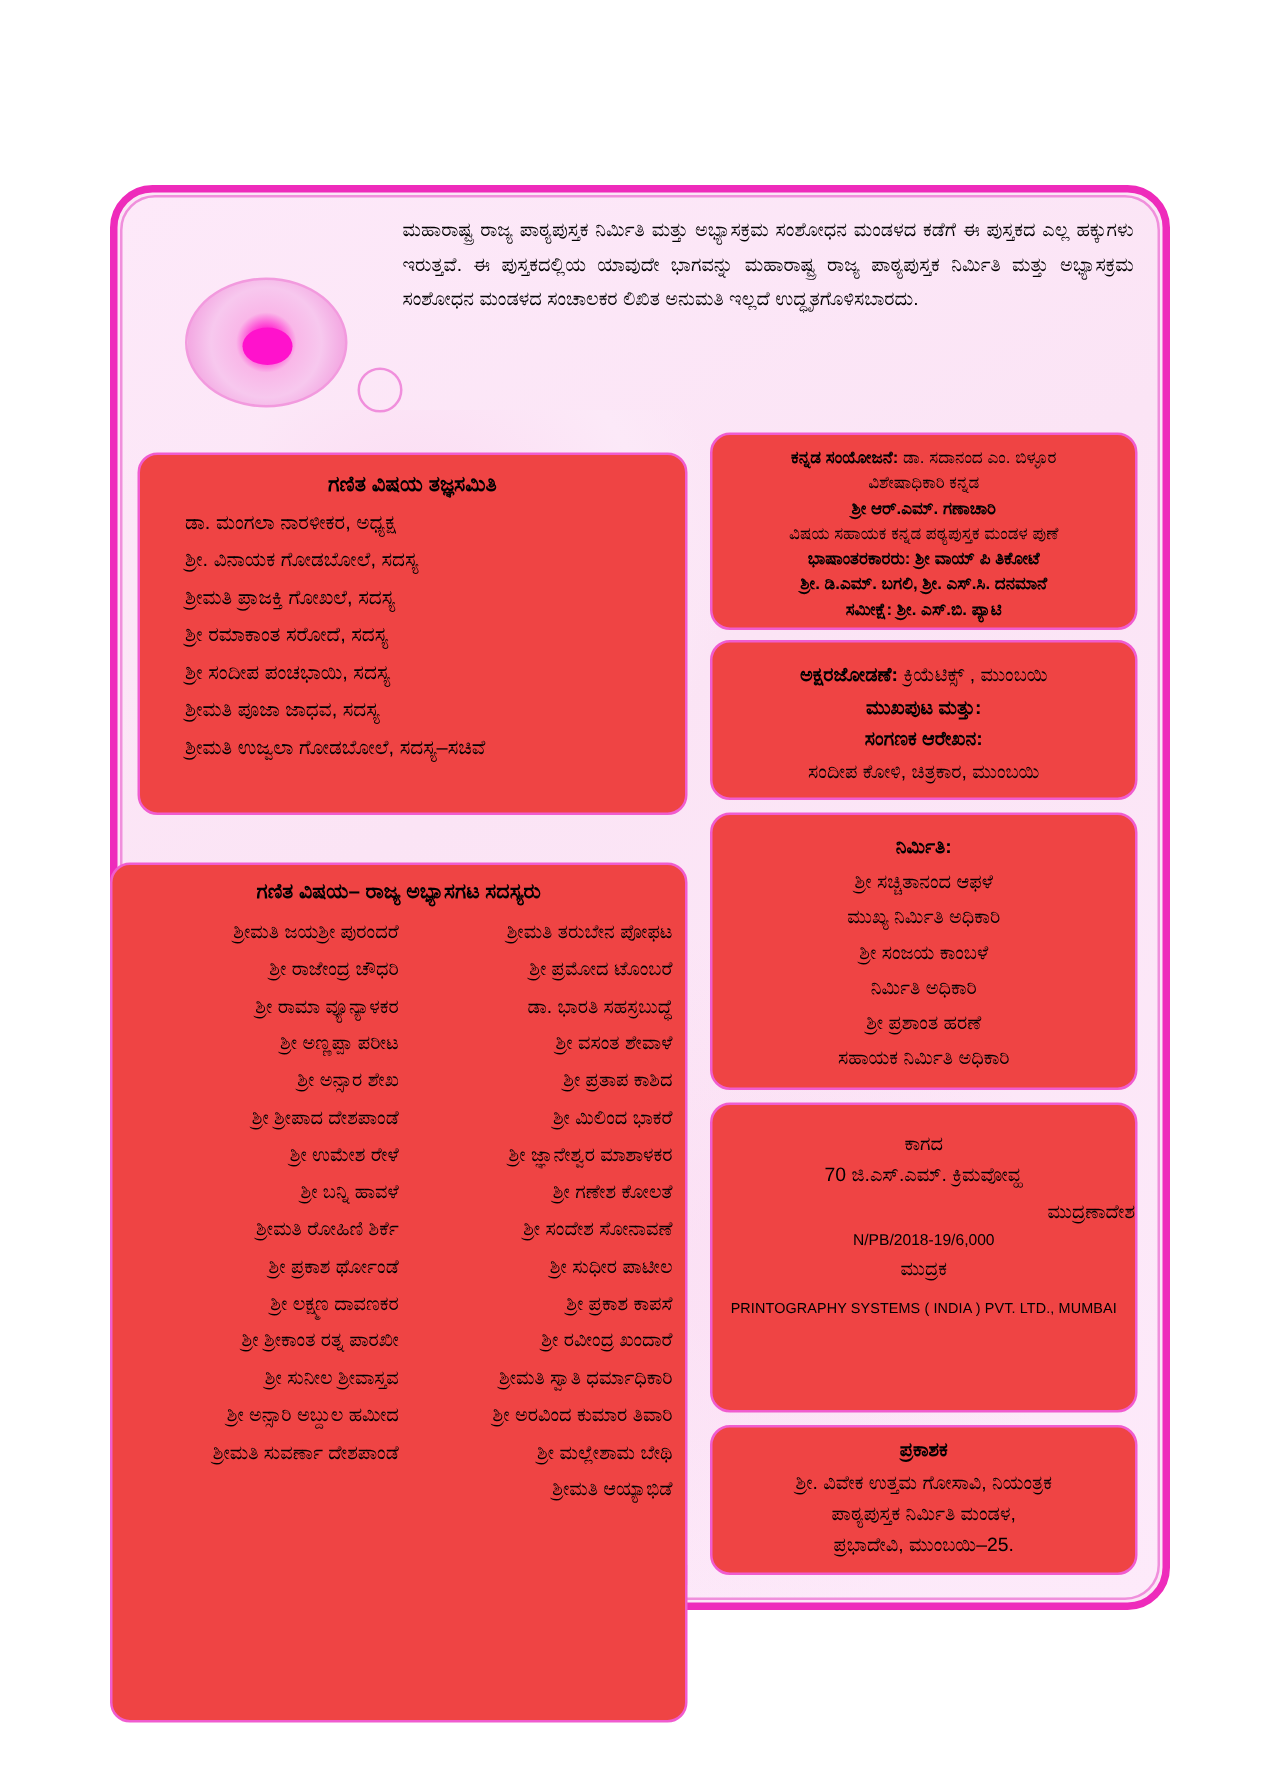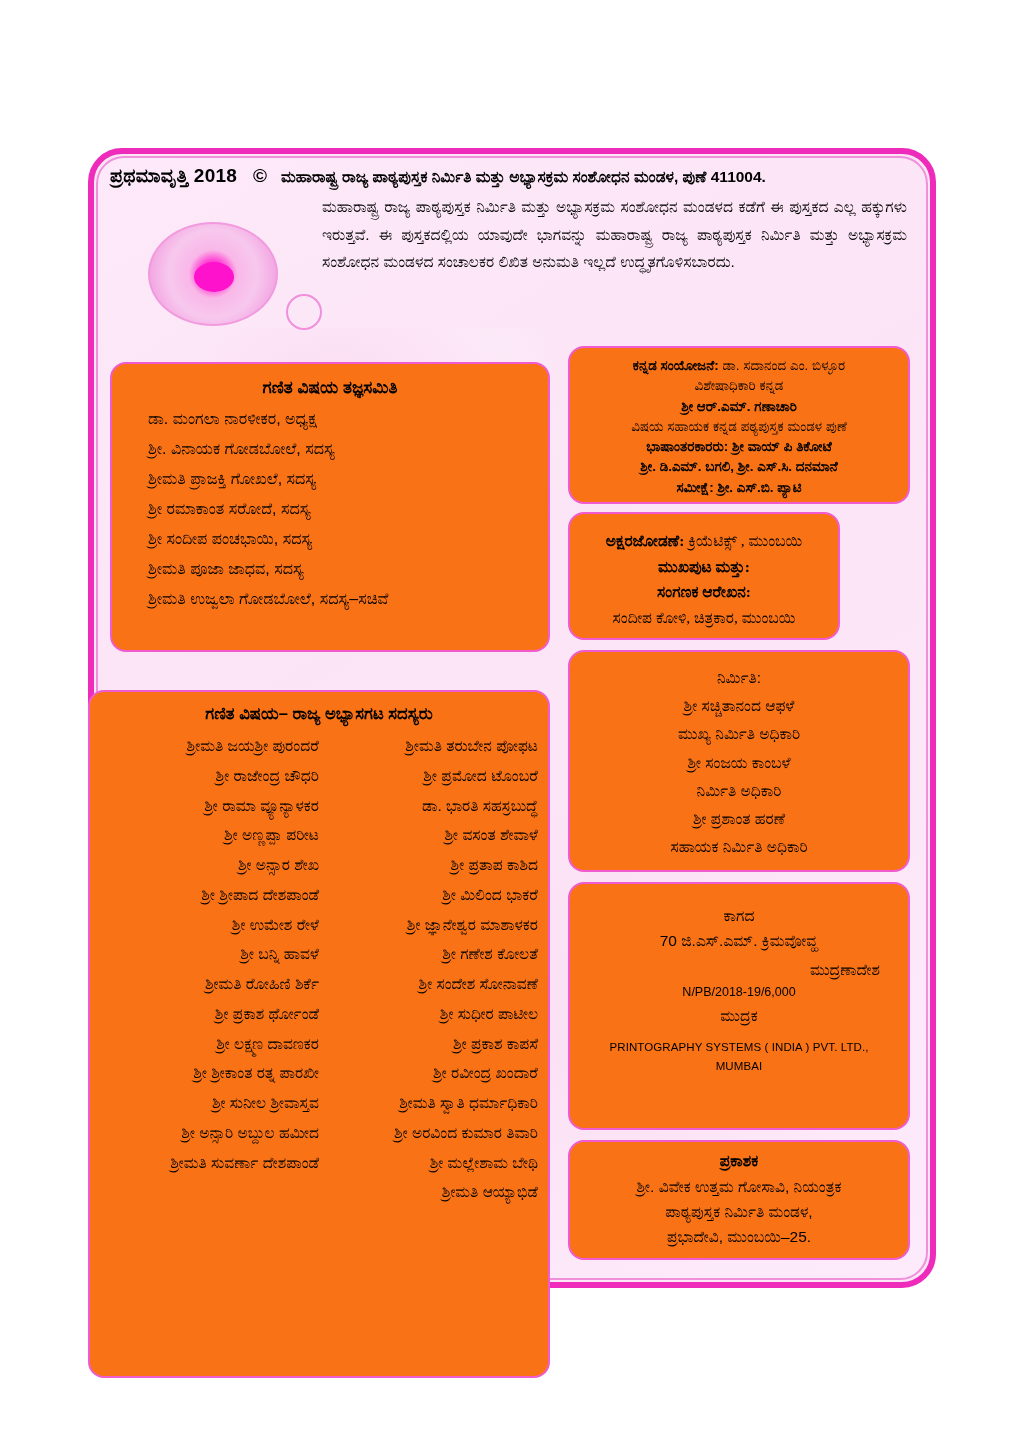--- a/index.html
+++ b/index.html
@@ -113,21 +113,21 @@
     font-size: 15.5px;
     line-height: 1.78;
     color: #000;
     text-align: justify;
     width: 585px;
   }
 
   
   .box {
     position: absolute;
-    background: #f97316;
+    background: #ef4444;
     border: 2px solid #f05ccf;
     border-radius: 16px;
   }
 
   
   #committee-box { left: 110px; top: 362px; width: 440px; height: 290px; }
   #committee-box .title {
     text-align: center; font-weight: bold; font-size: 17px;
     margin: 14px 0 6px; color: #000;
   }
@@ -147,32 +147,32 @@
   .members-cols li { font-size: 15.5px; line-height: 1.92; color: #000; white-space: nowrap; }
   .members-cols .col-left { padding-left: 12px; }
   .members-cols .col-right { padding-left: 2px; }
 
   
   #lang-box { left: 568px; top: 346px; width: 342px; height: 158px; }
   #lang-box .ln { text-align: center; font-size: 13.5px; line-height: 1.5; color:#000; }
   #lang-box .b { font-weight: bold; }
   #lang-box .inner { padding: 8px 8px 0; }
 
-  #typeset-box { left: 568px; top: 512px; width: 272px; height: 128px; font-family: Liberation Serif, serif; }
+  #typeset-box { left: 568px; top: 512px; width: 342px; height: 128px; }
   #typeset-box .inner { padding: 14px 10px 0; text-align: center; }
   #typeset-box .ln { font-size: 15.5px; line-height: 1.65; color:#000; }
   #typeset-box .b { font-weight: bold; }
 
   #production-box { left: 568px; top: 650px; width: 342px; height: 222px; }
   #production-box .inner { padding: 12px 10px 0; text-align: center; }
   #production-box .ln { font-size: 15.5px; line-height: 1.82; color:#000; }
-  #production-box .b { font-weight: normal; }
+  #production-box .b { font-weight: bold; }
 
   #paper-box { left: 568px; top: 882px; width: 342px; height: 248px; }
-  #paper-box .inner { padding: 20px 28px 0; text-align: center; }
+  #paper-box .inner { padding: 20px 0 0; text-align: center; }
   #paper-box .ln { font-size: 15.5px; line-height: 1.6; color:#000; }
   #paper-box .sp { margin-top: 4px; text-align: right; }
   #paper-box .small { font-size: 12.5px; line-height: 1.7; }
   #paper-box .printer { font-size: 11.5px; margin-top: 10px; letter-spacing:.1px; }
 
   #publisher-box { left: 568px; top: 1140px; width: 342px; height: 120px; }
   #publisher-box .inner { padding: 10px 10px 0; text-align: center; }
   #publisher-box .hd { font-size: 15.5px; font-weight: bold; margin-bottom: 4px; }
   #publisher-box .ln { font-size: 15.5px; line-height: 1.62; color:#000; }
 </style>
@@ -186,25 +186,20 @@
     <div class="swirl"></div>
     <div class="swirl2"></div>
   </div>
 
   <div class="disc"></div>
   <div class="disc-hole"></div>
   <div class="disc-ring"></div>
   <div class="pointer"></div>
 
   <div class="header">
-    <div class="hdr-line1">
-      <span class="edition">ಪ್ರಥಮಾವೃತ್ತಿ 2018</span>
-      <span class="copy">©</span>
-      <span class="hdr-org">ಮಹಾರಾಷ್ಟ್ರ ರಾಜ್ಯ  ಪಾಠ್ಯಪುಸ್ತಕ ನಿರ್ಮಿತಿ ಮತ್ತು ಅಭ್ಯಾಸಕ್ರಮ ಸಂಶೋಧನ ಮಂಡಳ, ಪುಣೆ 411004.</span>
-    </div>
     <div class="hdr-para">ಮಹಾರಾಷ್ಟ್ರ ರಾಜ್ಯ ಪಾಠ್ಯಪುಸ್ತಕ ನಿರ್ಮಿತಿ ಮತ್ತು ಅಭ್ಯಾಸಕ್ರಮ ಸಂಶೋಧನ ಮಂಡಳದ ಕಡೆಗೆ ಈ ಪುಸ್ತಕದ ಎಲ್ಲ ಹಕ್ಕುಗಳು ಇರುತ್ತವೆ. ಈ ಪುಸ್ತಕದಲ್ಲಿಯ ಯಾವುದೇ ಭಾಗವನ್ನು ಮಹಾರಾಷ್ಟ್ರ ರಾಜ್ಯ ಪಾಠ್ಯಪುಸ್ತಕ ನಿರ್ಮಿತಿ ಮತ್ತು ಅಭ್ಯಾಸಕ್ರಮ ಸಂಶೋಧನ ಮಂಡಳದ ಸಂಚಾಲಕರ ಲಿಖಿತ ಅನುಮತಿ ಇಲ್ಲದೆ ಉದ್ಧೃತಗೊಳಿಸಬಾರದು.</div>
   </div>
 
   <div class="box" id="committee-box">
     <div class="title">ಗಣಿತ ವಿಷಯ ತಜ್ಞಸಮಿತಿ</div>
     <ul>
       <li>ಡಾ. ಮಂಗಲಾ ನಾರಳೀಕರ, ಅಧ್ಯಕ್ಷ</li>
       <li>ಶ್ರೀ. ವಿನಾಯಕ ಗೋಡಬೋಲೆ, ಸದಸ್ಯ</li>
       <li>ಶ್ರೀಮತಿ ಪ್ರಾಜಕ್ತಿ ಗೋಖಲೆ, ಸದಸ್ಯ</li>
       <li>ಶ್ರೀ ರಮಾಕಾಂತ ಸರೋದೆ, ಸದಸ್ಯ</li>

